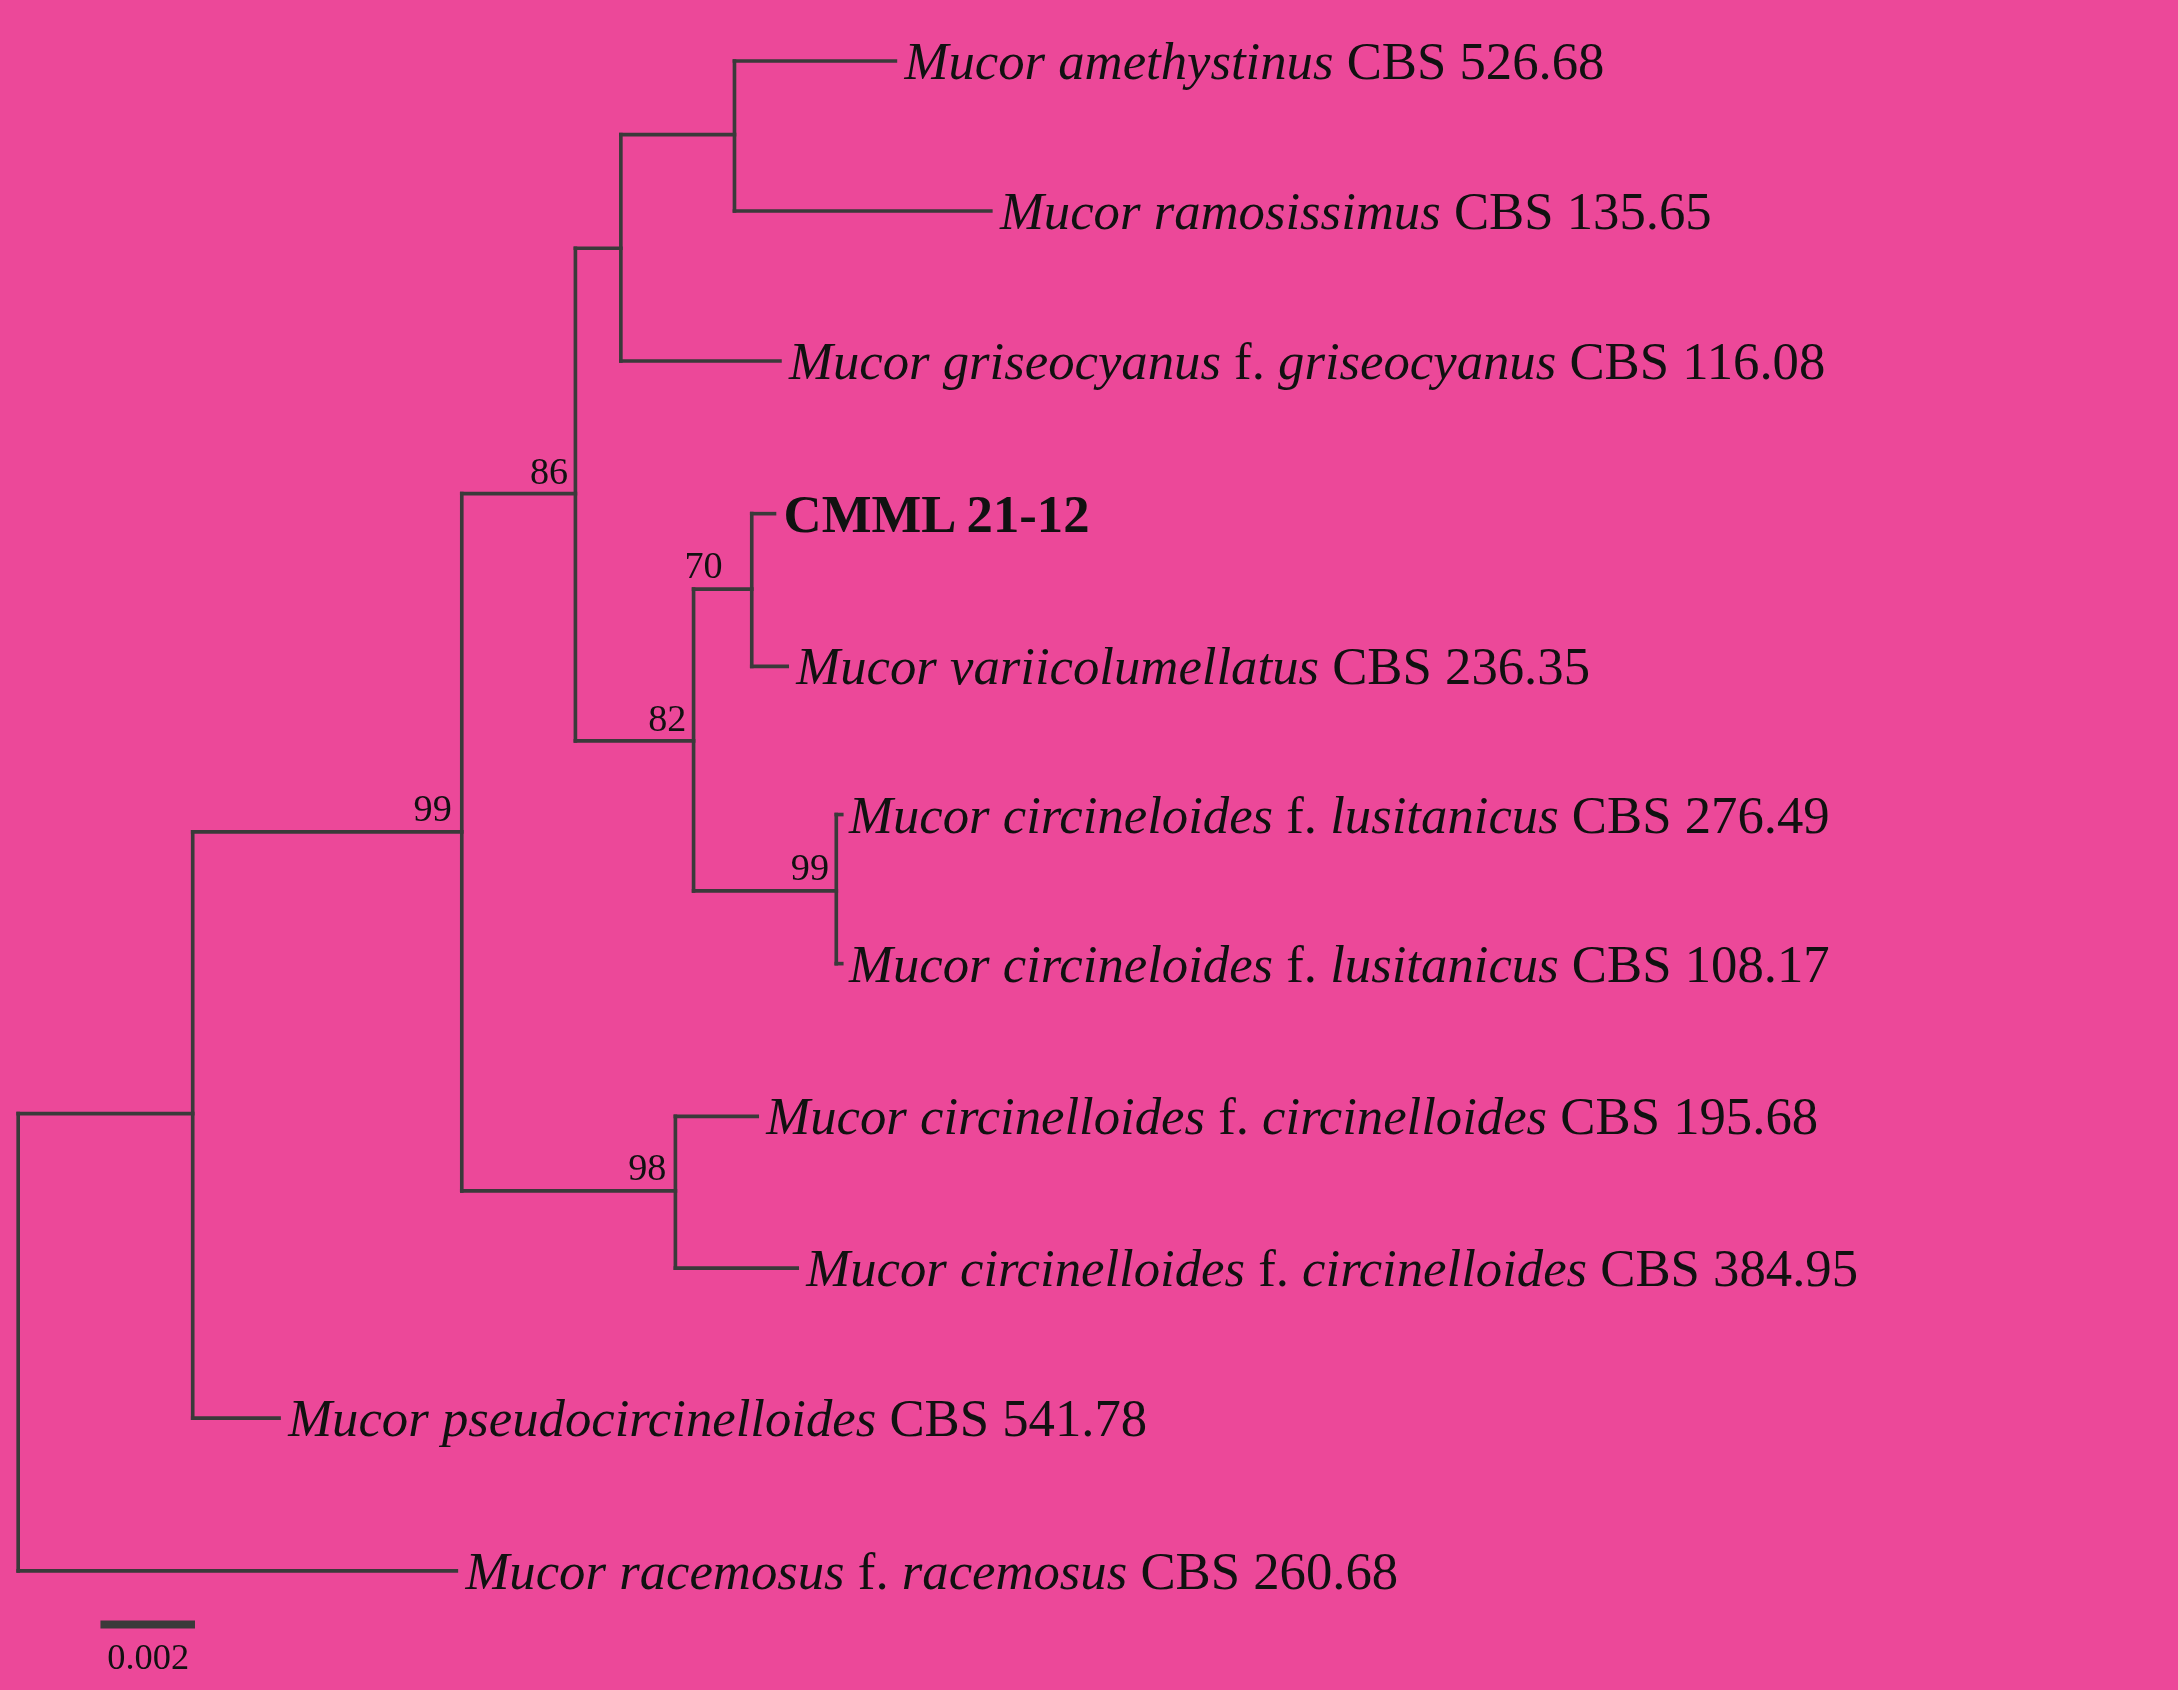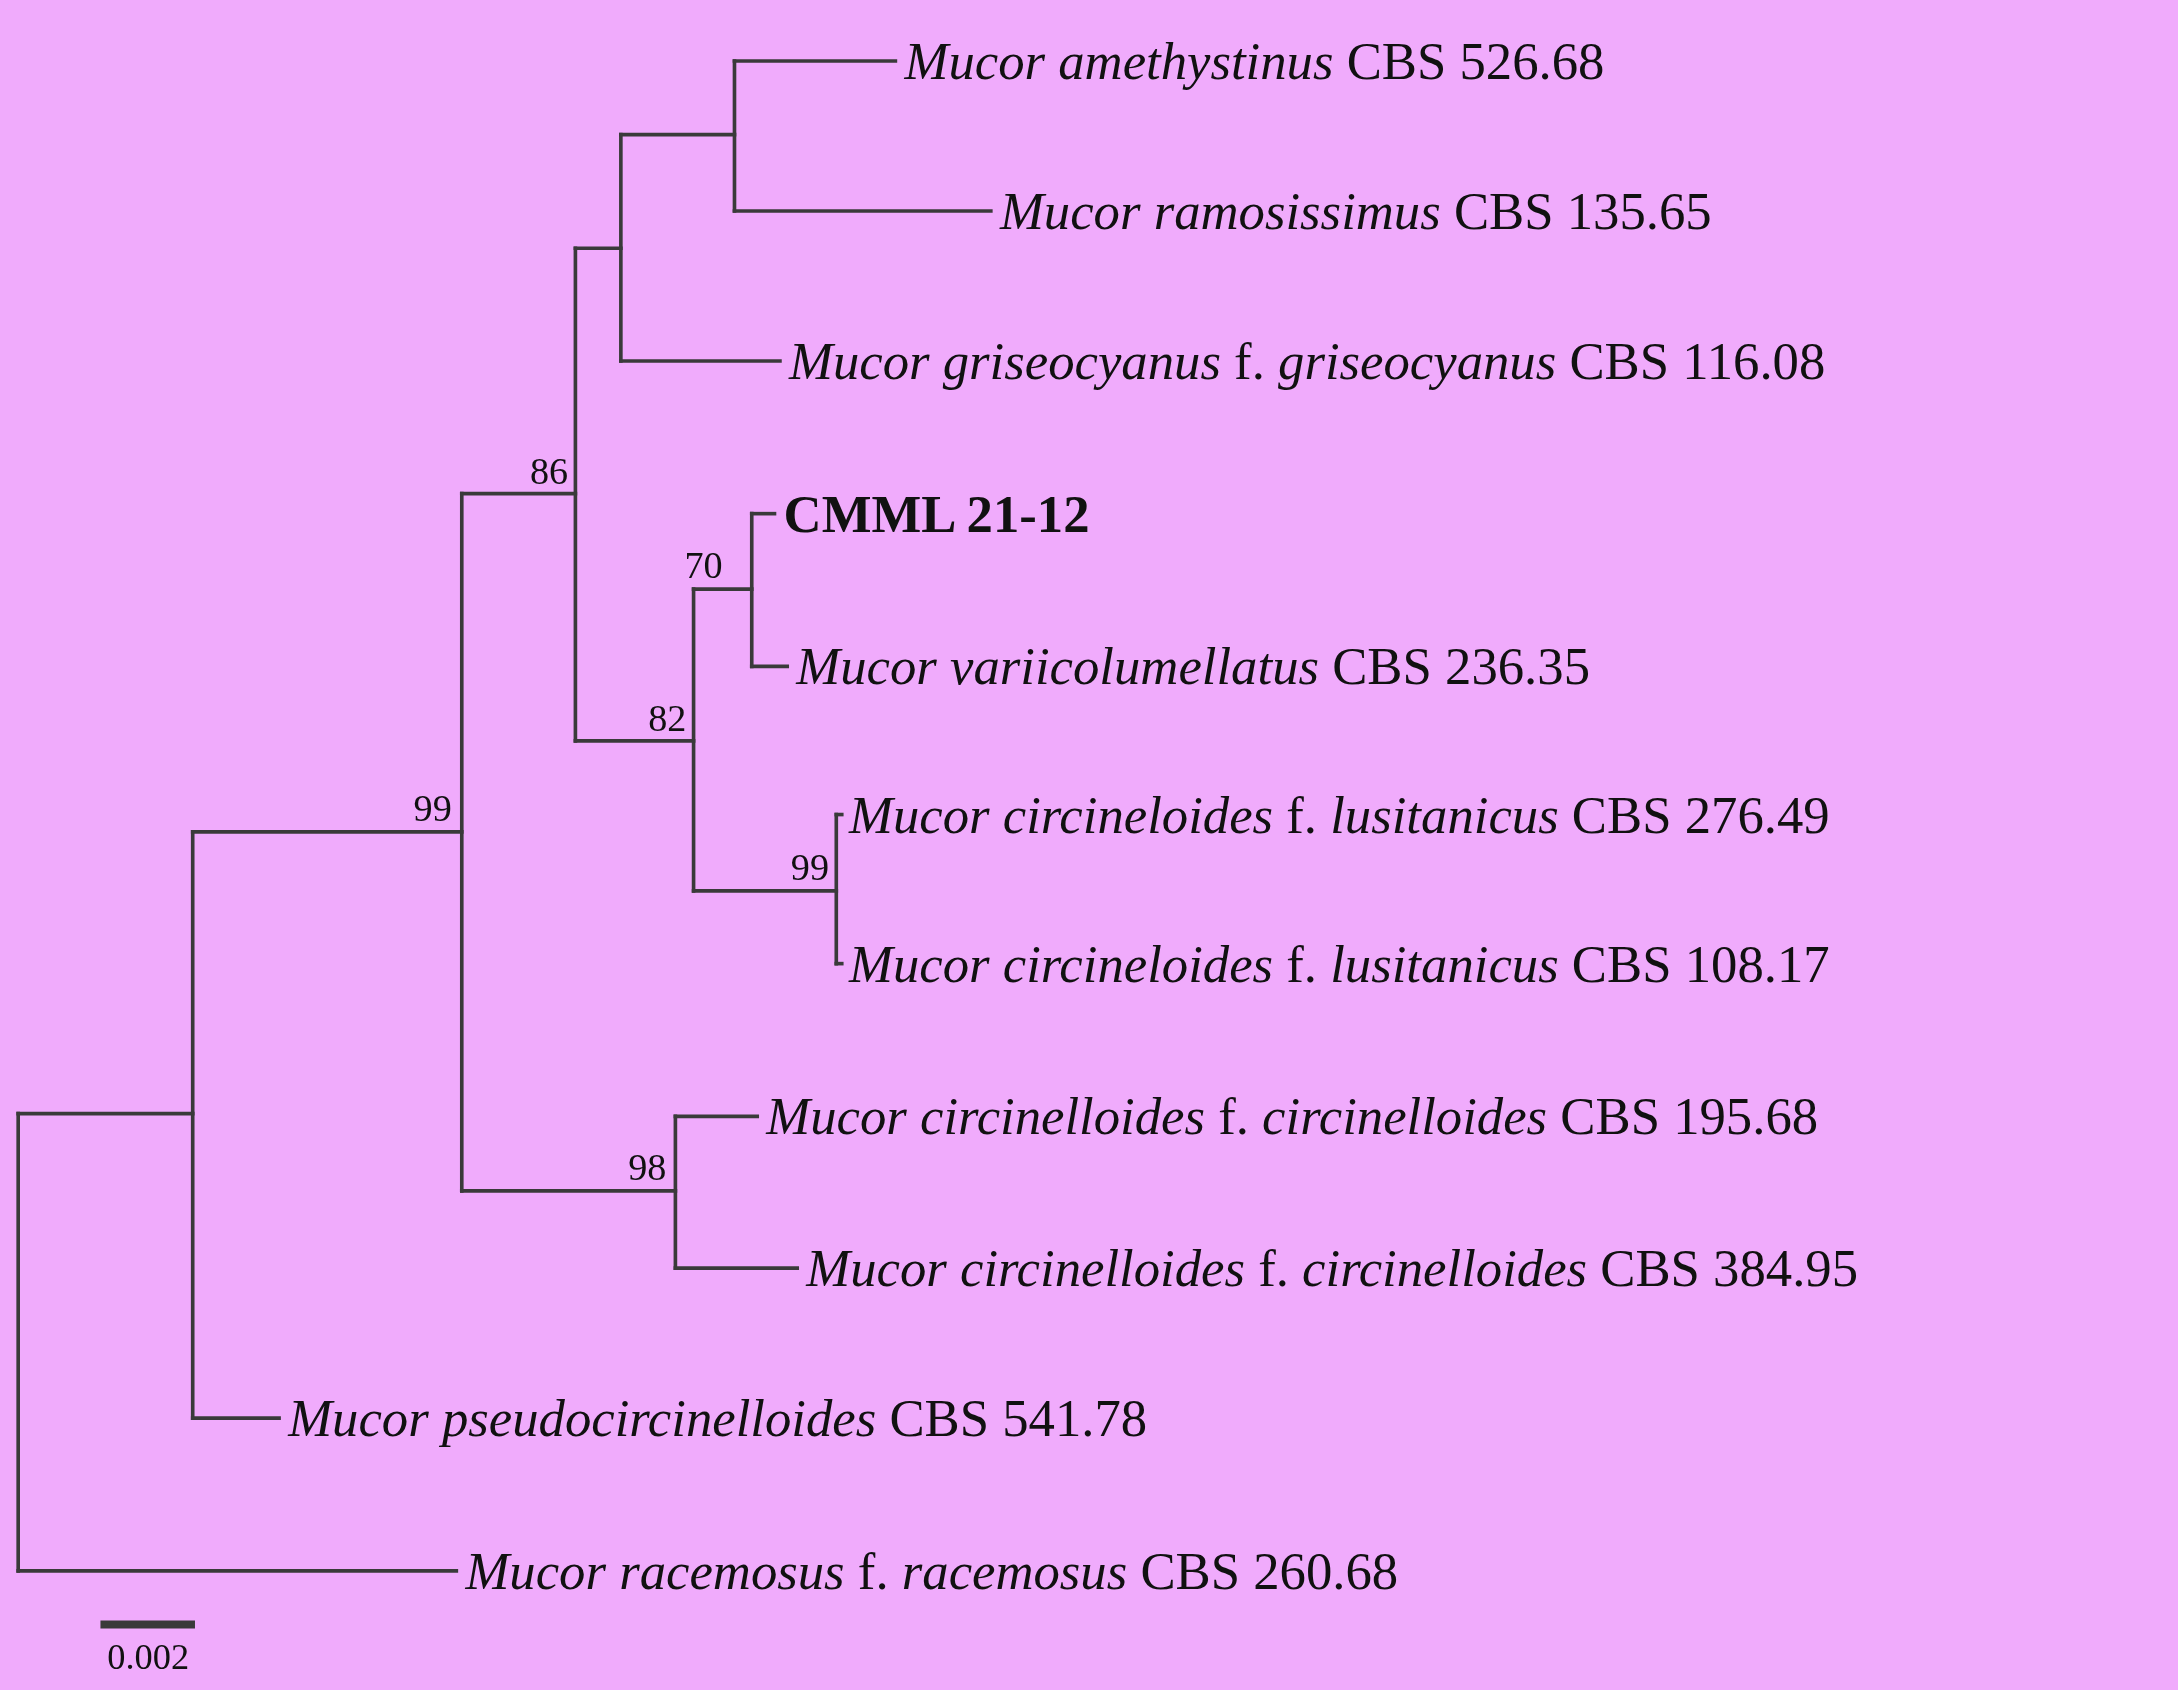--- a/index.html
+++ b/index.html
@@ -4,21 +4,21 @@
 <style>
   html, body {
     margin: 0;
     padding: 0;
     background: #ffffff;
   }
   #figure {
     position: relative;
     width: 2178px;
     height: 1690px;
-    background: #f0abfc;
+    background: #ec4899;
     font-family: "Liberation Serif", "DejaVu Serif", serif;
     overflow: hidden;
   }
   #tree-svg {
     position: absolute;
     left: 0;
     top: 0;
   }
   .branch {
     stroke-linecap: square;

